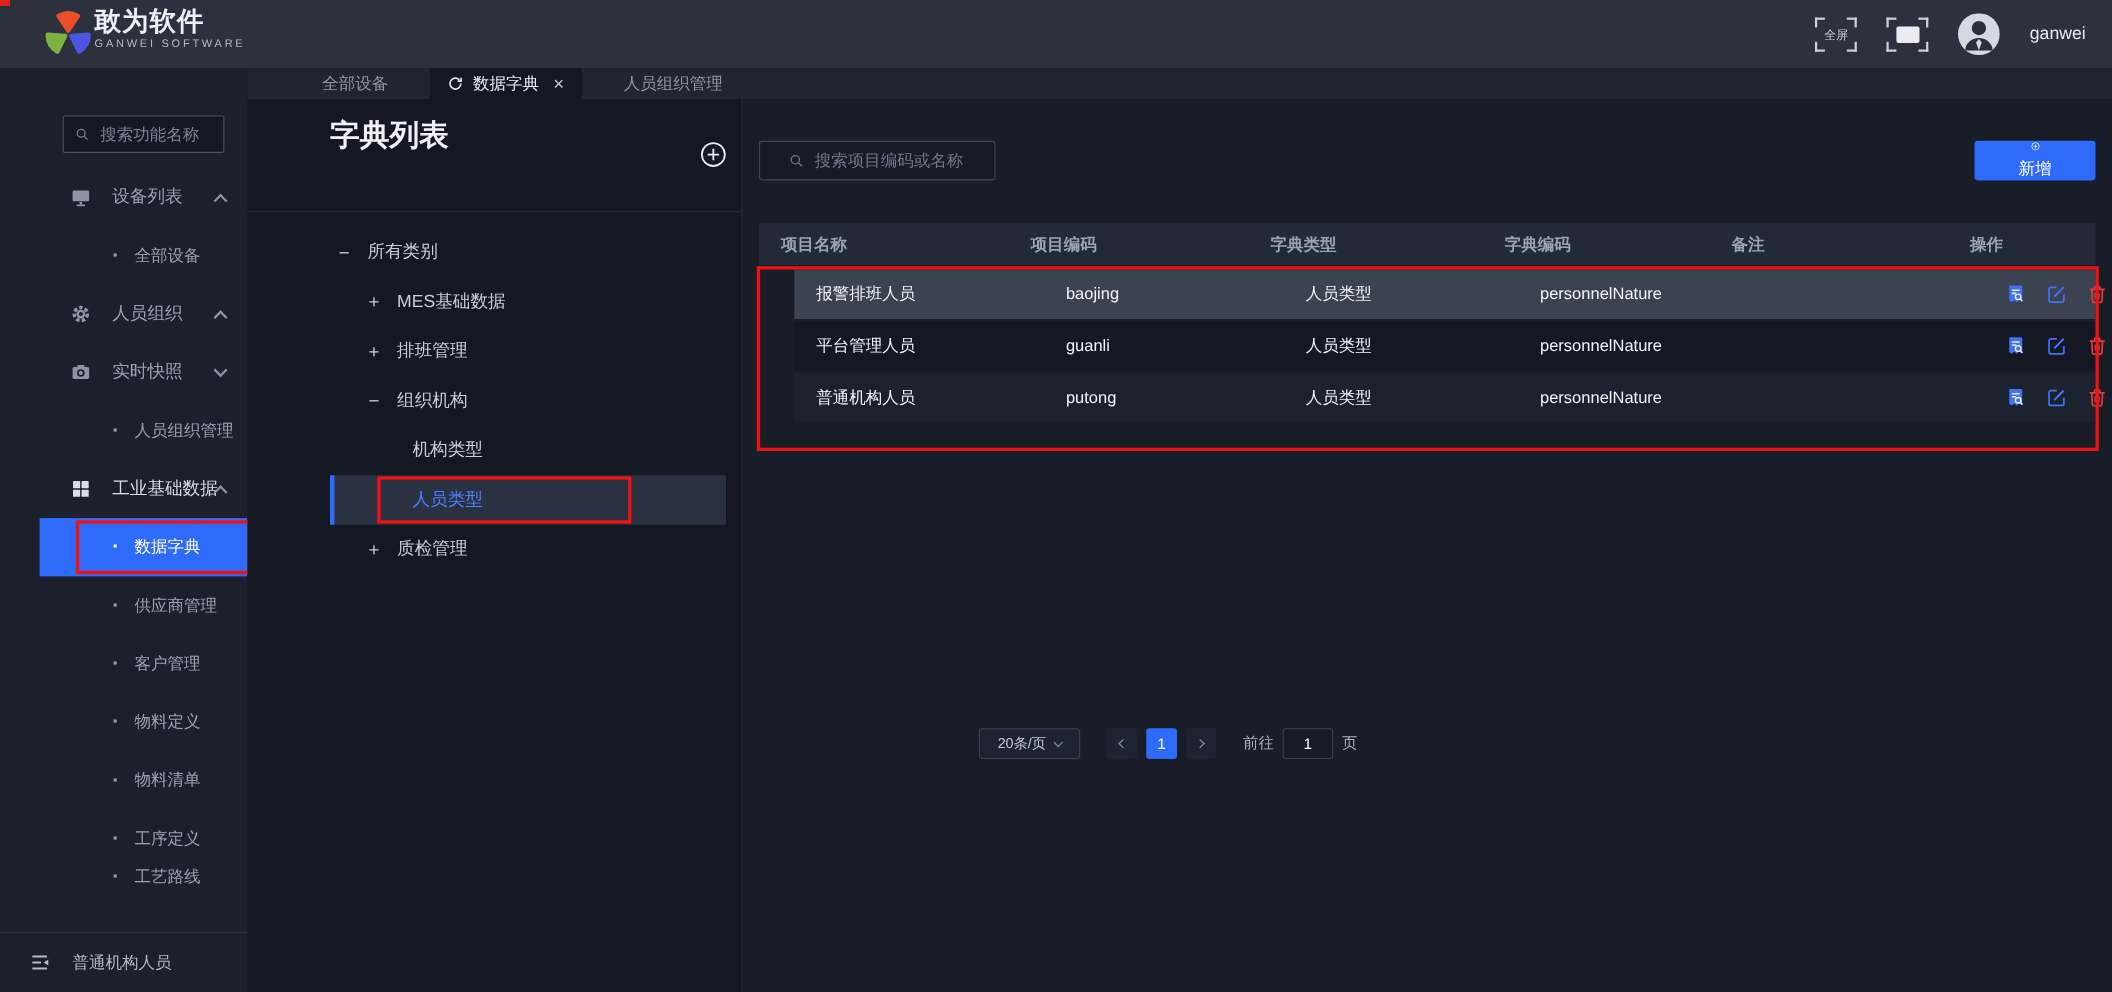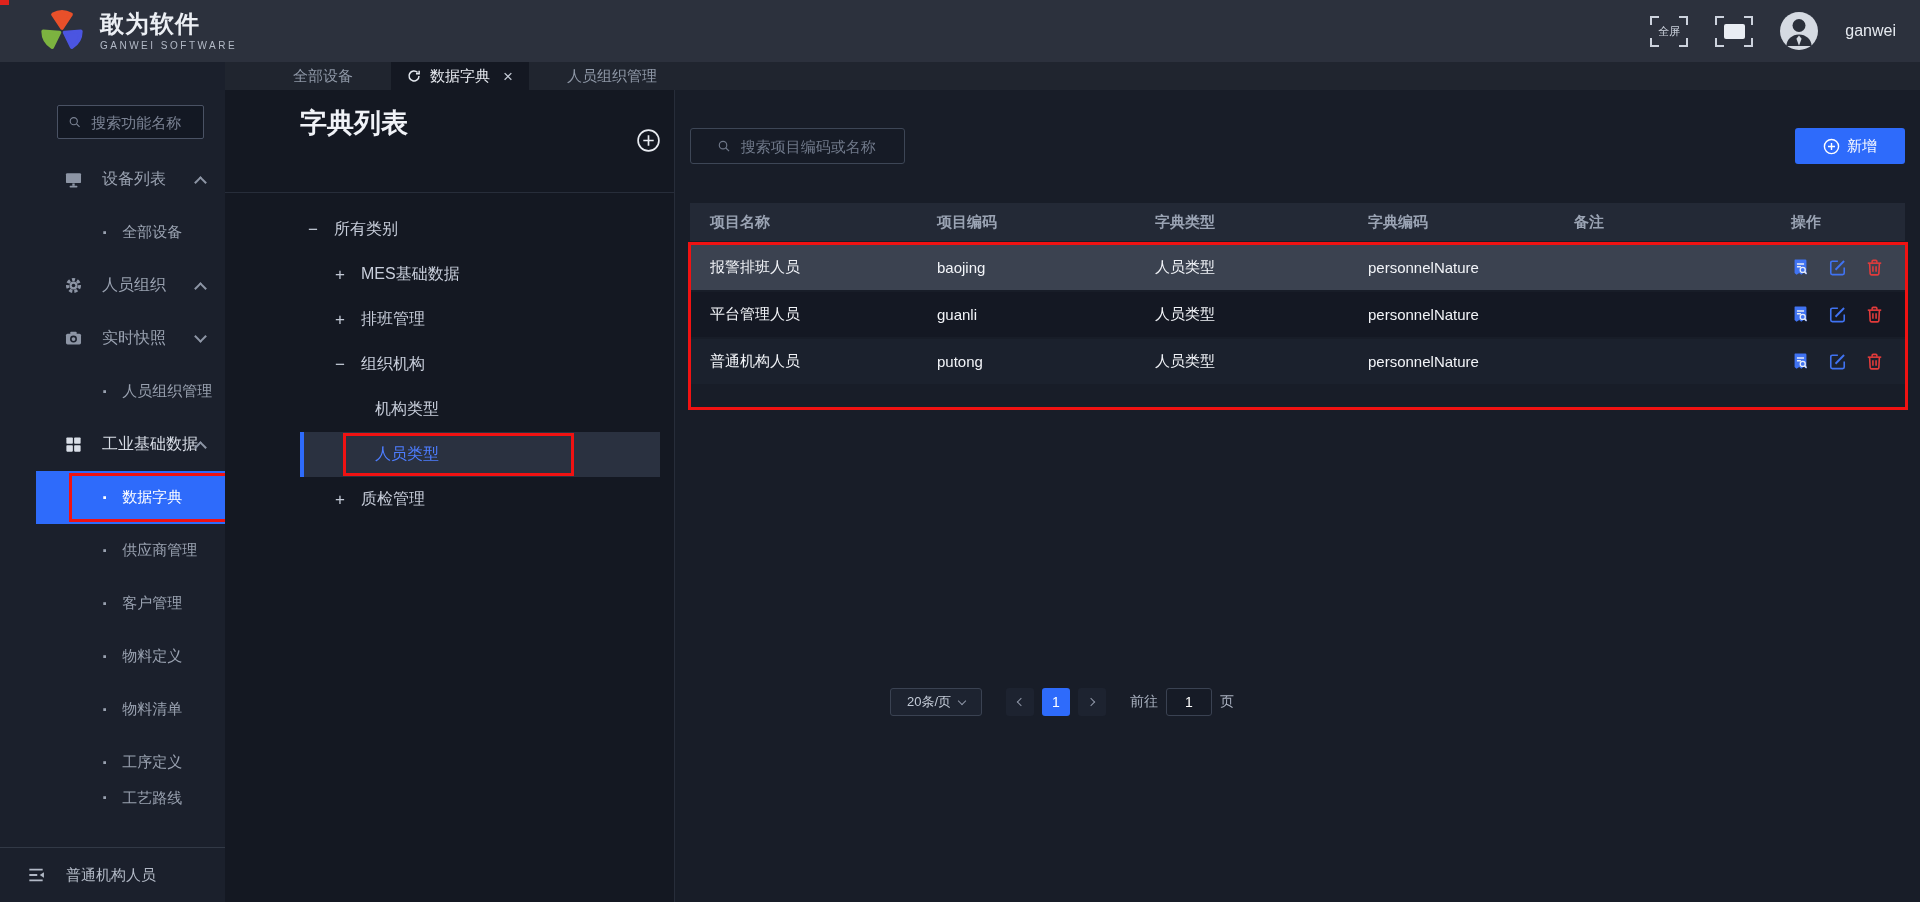--- a/index.html
+++ b/index.html
@@ -3,21 +3,21 @@
 <meta charset="utf-8">
 <style>
   * { box-sizing: border-box; }
   html,body { margin:0; padding:0; }
   body { width:1920px; height:902px; overflow:hidden; background:#181d28; font-family:"Liberation Sans",sans-serif; }
 
   .corner-mark { position:fixed; left:0; top:0; width:9px; height:5px; background:#e0231c; z-index:99; }
 
   
   .topbar { height:62px; background:#2c313d; display:flex; align-items:center; padding:0 24px 0 38px; }
-  .brand { display:flex; align-items:center; gap:14px; }
+  .brand { display:flex; }
   .brand-text .t1 { font-size:24px; font-weight:bold; color:#eceff4; letter-spacing:1px; line-height:1.05; }
   .brand-text .t2 { font-size:10px; color:#b3bac7; letter-spacing:2.5px; margin-top:3px; }
   .top-right { margin-left:auto; display:flex; align-items:center; gap:27px; }
   .bracket { position:relative; width:38px; height:31px; display:flex; align-items:center; justify-content:center; color:#ccd2dd; font-size:11px; cursor:pointer; }
   .corner { position:absolute; width:9px; height:9px; border:0 solid #ccd2dd; }
   .tl { top:0; left:0; border-top-width:2px; border-left-width:2px; }
   .tr { top:0; right:0; border-top-width:2px; border-right-width:2px; }
   .bl { bottom:0; left:0; border-bottom-width:2px; border-left-width:2px; }
   .br { bottom:0; right:0; border-bottom-width:2px; border-right-width:2px; }
   .screen-fill { width:21px; height:15px; background:#e9edf3; border-radius:2px; }
@@ -73,38 +73,38 @@
   .lvl2 { padding-left:75px; }
   .tree-item.selected { background:#2a3140; color:#4d7dff; }
   .tree-item.selected::before { content:""; position:absolute; left:0; top:0; bottom:0; width:4px; background:#2e6bfb; }
   .tree-item .red-box { left:43px; width:231px; top:1px; height:43px; }
 
   
   .content-panel { flex:1; position:relative; padding:0 15px; min-width:0; }
   .toolbar { margin-top:38px; height:36px; display:flex; }
   .tbl-search { width:215px; border:1px solid #3d4656; border-radius:3px; background:#161b26; display:flex; align-items:center; gap:8px; padding:0 26px; color:#6f7889; }
   .tbl-search input::placeholder { color:#6f7889; }
-  .add-btn { margin-left:auto; width:110px; background:#2e6bfb; border:none; border-radius:3px; color:#fff; font-size:15px; display:flex; align-items:center; justify-content:center; gap:7px; cursor:pointer; font-family:inherit; }
+  .add-btn { margin-left:auto; width:110px; background:#2e6bfb; border:none; border-radius:3px; color:#fff; font-size:15px; display:flex; align-items:center; justify-content:center; gap:7px; cursor:pointer; font-family:inherit;flex-direction:column; }
 
   .table { margin-top:39px; }
   .t-head, .t-row { display:grid; grid-template-columns:227px 218px 213px 206px 217px 1fr; align-items:center; }
   .t-head { height:38px; background:#232936; color:#9aa3b3; font-size:15px; font-weight:bold; margin-bottom:4px; }
   .t-head > div, .t-row > div { padding-left:20px; }
-  .t-row { height:45px; margin-bottom:2px; color:#f2f4f8; font-size:15px; }
+  .t-row { height:45px; margin-bottom:2px; color:#f2f4f8; font-size:15px;margin-left:32px; }
   .t-row.hl { background:#3b4250; }
   .t-row.r2 { background:#141823; }
   .t-row.r3 { background:#1b212d; }
   .actions { display:flex; align-items:center; gap:17px; }
   .icon-btn { width:20px; height:20px; background:none; border:none; padding:0; display:flex; cursor:pointer; }
   .icon-btn.view, .icon-btn.edit { color:#4073f2; }
   .icon-btn.del { color:#e23b3b; }
   .annotation-table { position:absolute; left:13px; top:152px; width:1220px; height:168px; border:3px solid #f01212; pointer-events:none; }
 
   
-  .pagination { position:absolute; left:215px; top:598px; display:flex; align-items:center; color:#aab2c0; font-size:13px; }
+  .pagination { position:absolute; left:215px; top:572px; display:flex; align-items:center; color:#aab2c0; font-size:13px; }
   .pg-size { width:92px; height:28px; border:1px solid #3a4252; border-radius:3px; background:#1d2330; color:#c3cad6; display:flex; align-items:center; justify-content:center; gap:8px; cursor:pointer; }
   .chev-sm { width:6px; height:6px; border-right:1.5px solid #8e96a6; border-bottom:1.5px solid #8e96a6; }
   .chev-sm.down { transform:rotate(45deg); margin-top:-3px; }
   .chev-sm.left { transform:rotate(135deg); margin-left:2px; }
   .chev-sm.right { transform:rotate(-45deg); margin-right:2px; }
   .pg-btn { width:28px; height:28px; border-radius:3px; background:#1d2330; display:flex; align-items:center; justify-content:center; margin-left:8px; cursor:pointer; }
   .pg-btn.first { margin-left:24px; }
   .pg-btn.cur { background:#2e6bfb; color:#fff; font-size:14px; }
   .goto { margin-left:24px; display:flex; align-items:center; gap:8px; font-size:14px; }
   .goto input { width:46px; height:28px; background:#161b26; border:1px solid #3a4252; border-radius:3px; color:#fff; text-align:center; font-size:14px; outline:none; font-family:inherit; }

